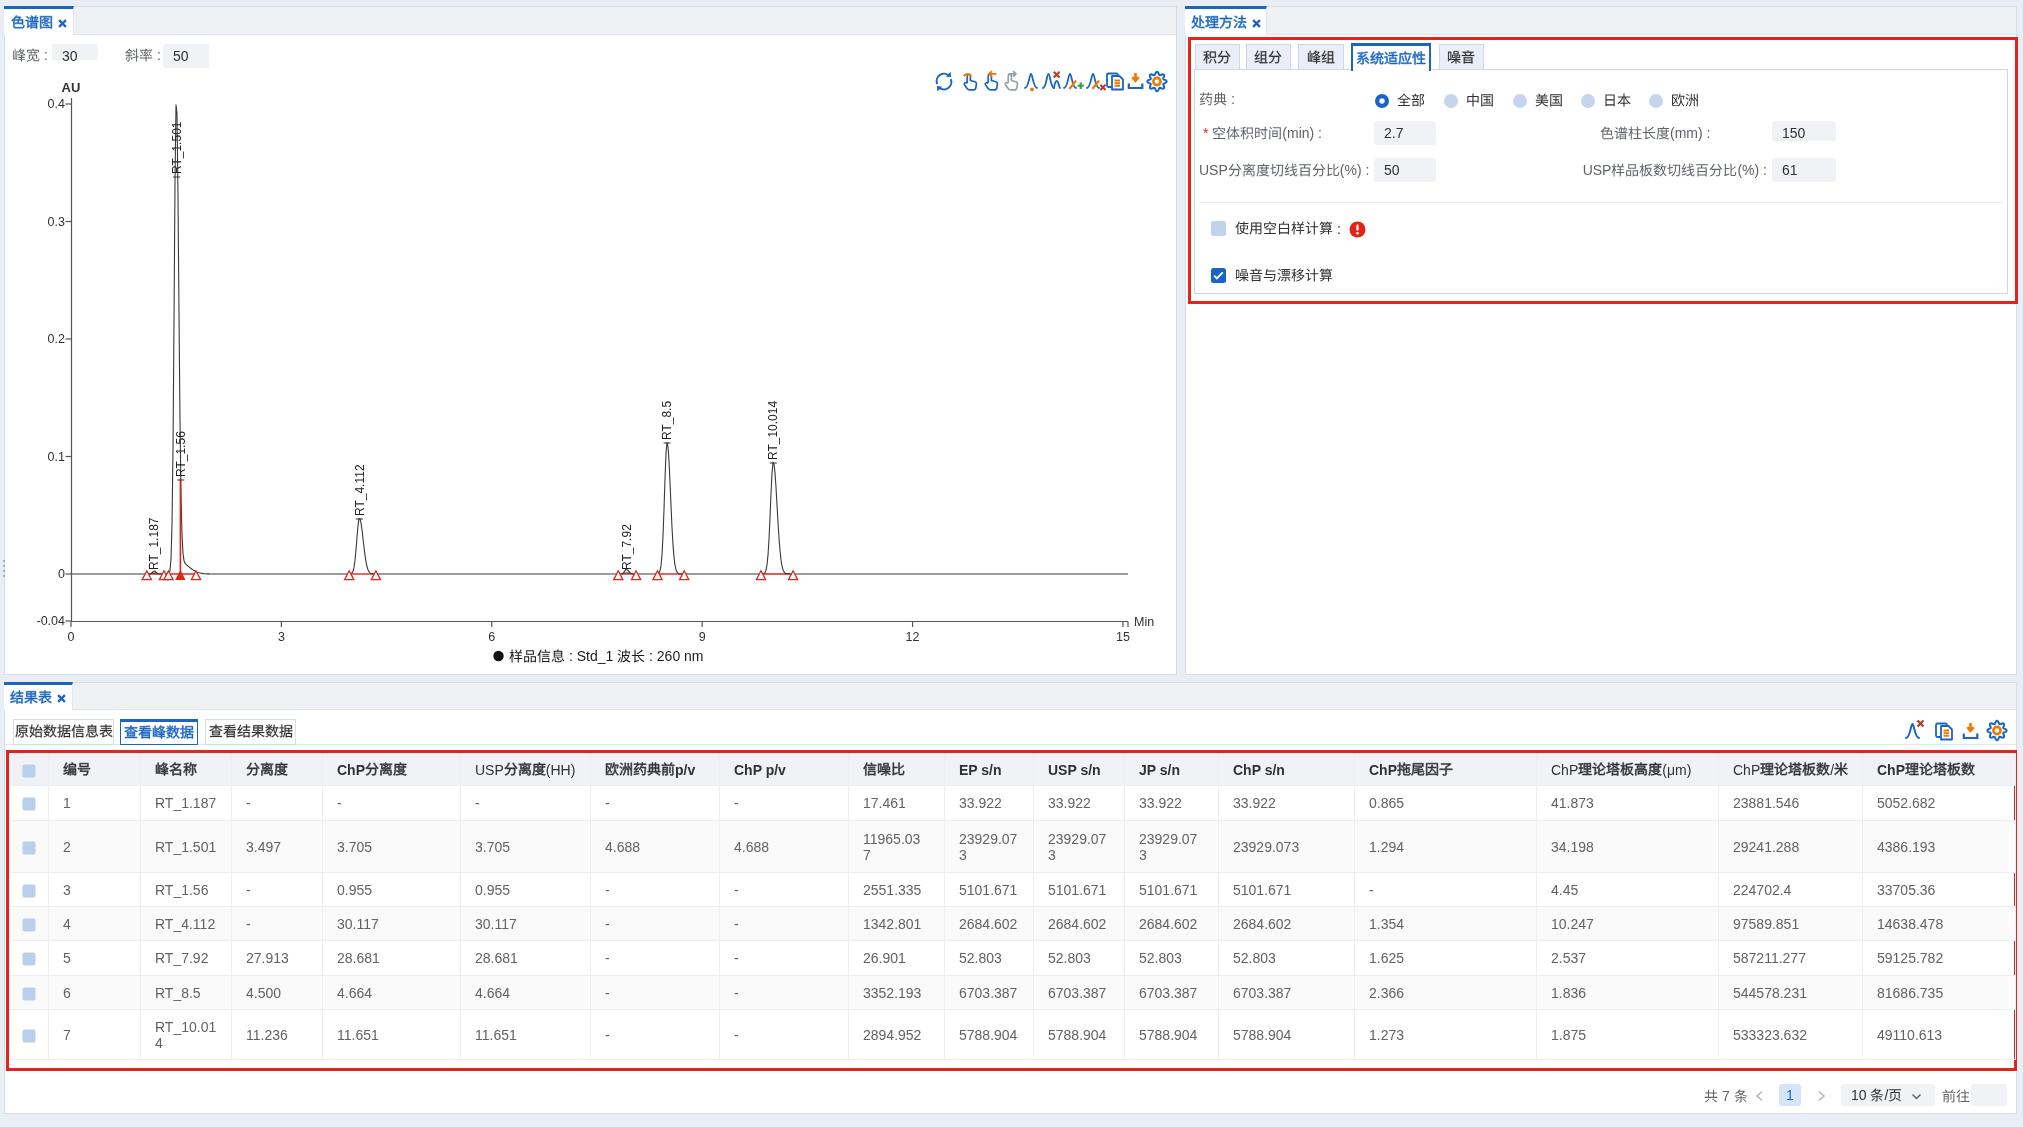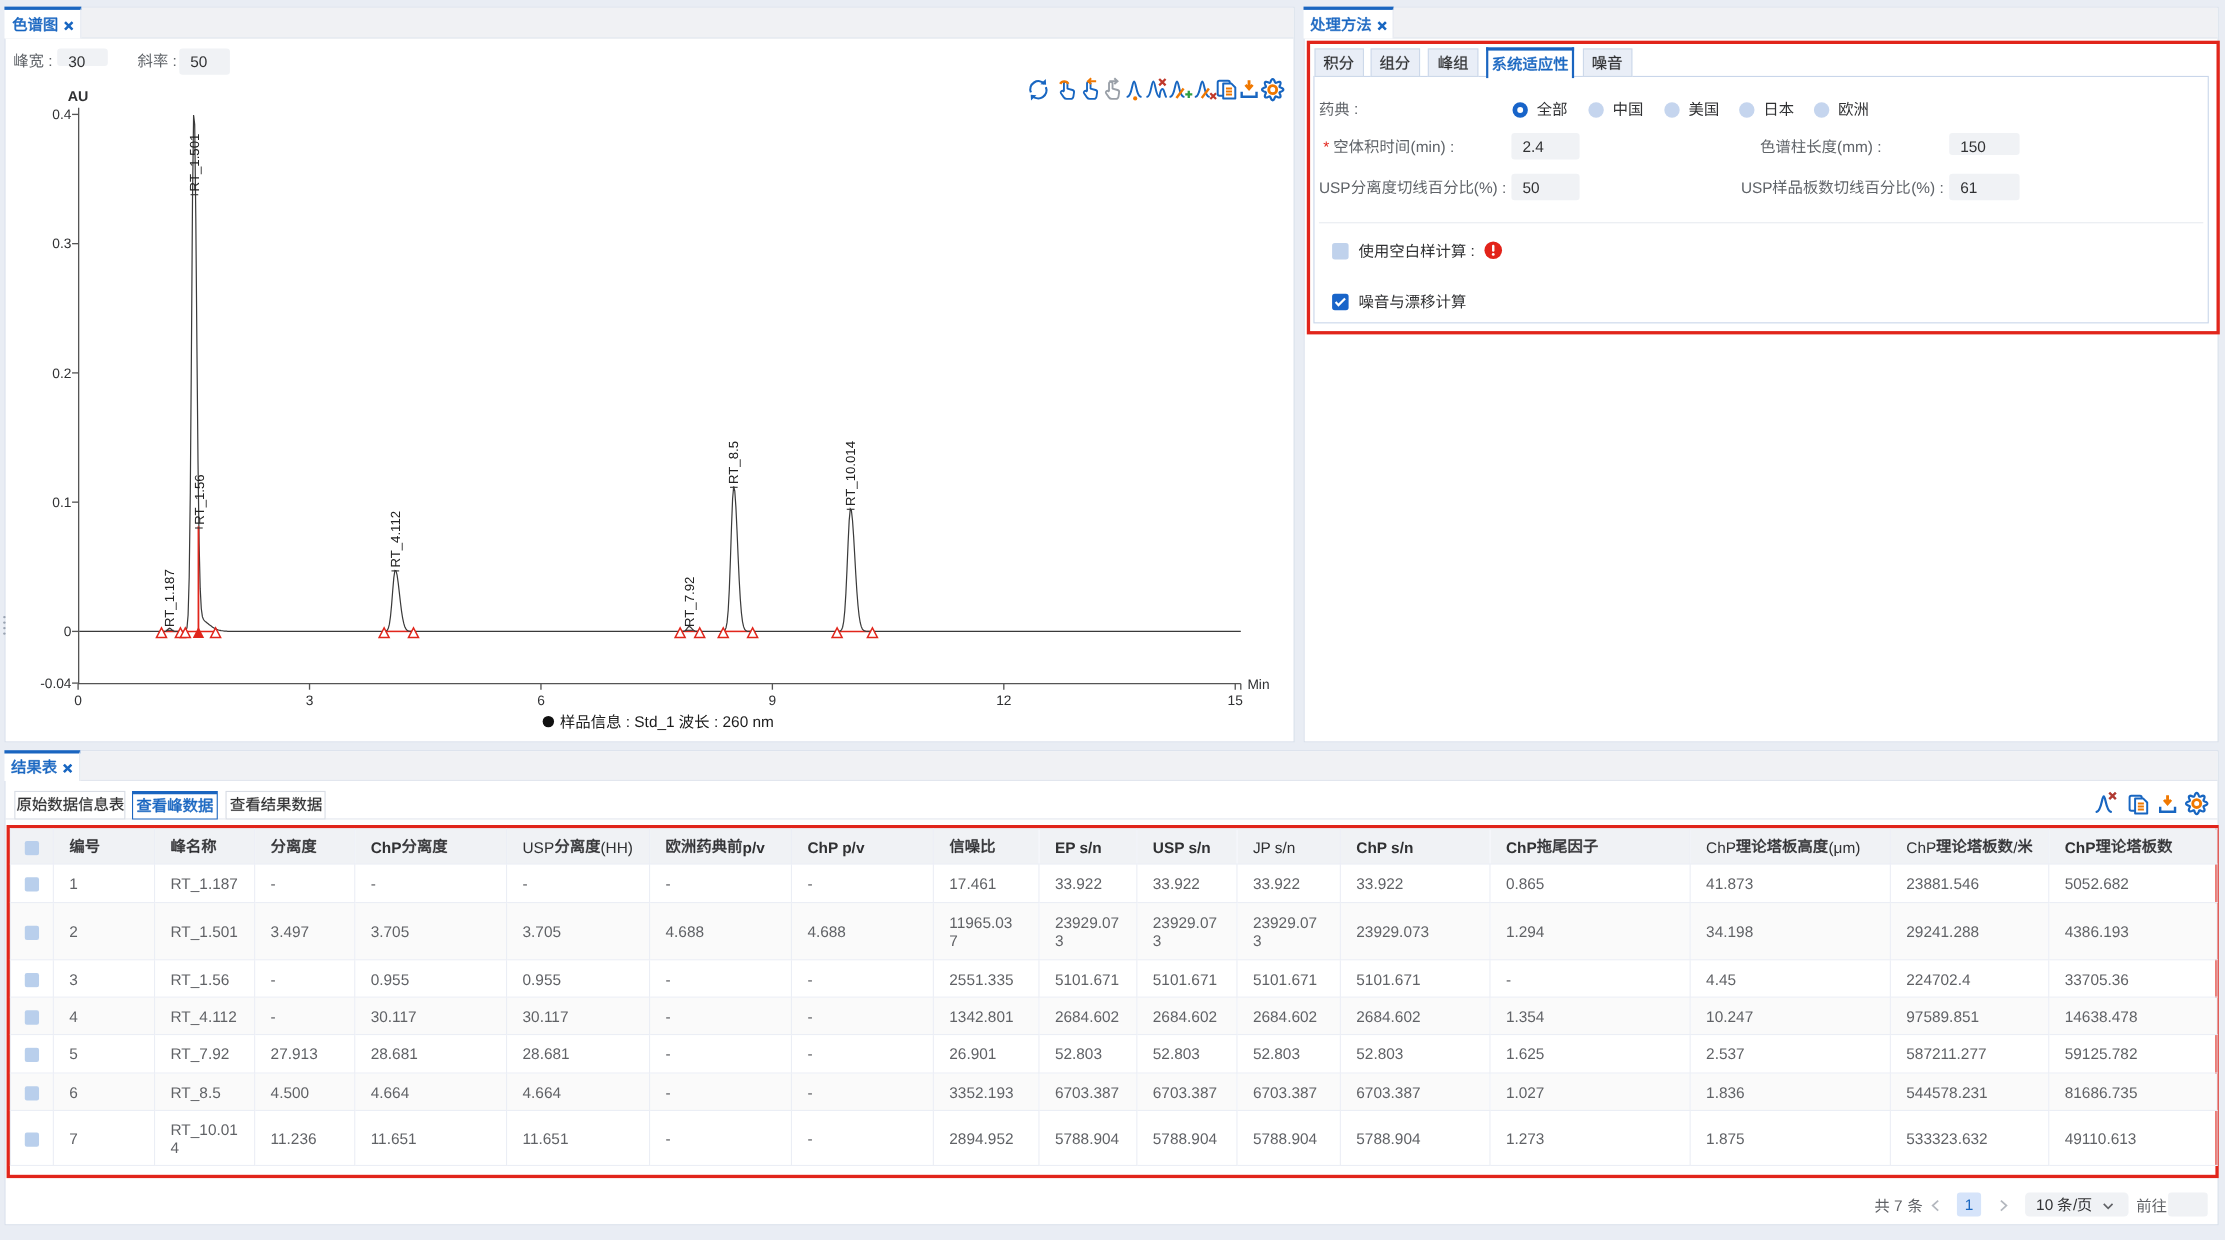--- a/index.html
+++ b/index.html
@@ -318,21 +318,21 @@
         <use href="#g36"></use>
         <use href="#g37" x="1000"></use>
       </svg></span></div>
 <div class="lab" style="left:1203px;top:125px"><span style="color:#e2231a">* </span><svg class="k" style="width:70px;height:14px" viewBox="0 0 5000 1000">
       <use href="#g38"></use>
       <use href="#g39" x="1000"></use>
       <use href="#g17" x="2000"></use>
       <use href="#g40" x="3000"></use>
       <use href="#g41" x="4000"></use>
     </svg>(min) :</div>
-<div class="inp" style="left:1374px;top:121px;width:62px;height:24px">2.4</div>
+<div class="inp" style="left:1374px;top:121px;width:62px;height:24px">2.7</div>
 <div class="lab" style="left:1600px;top:125px"><svg class="k" style="width:70px;height:14px" viewBox="0 0 5000 1000">
       <use href="#g0"></use>
       <use href="#g1" x="1000"></use>
       <use href="#g42" x="2000"></use>
       <use href="#g12" x="3000"></use>
       <use href="#g43" x="4000"></use>
     </svg>(mm) :</div>
 <div class="inp" style="left:1772px;top:121px;width:64px;height:20px">150</div>
 <div class="lab" style="left:1199px;top:162px">USP<svg class="k" style="width:112px;height:14px" viewBox="0 0 8000 1000">
       <use href="#g18"></use>
@@ -489,21 +489,21 @@
               <use href="#g82" x="4000"></use>
             </svg>p/v</th>
           <th style="font-weight:bold">ChP p/v</th>
           <th style="font-weight:bold"><svg class="k b" style="width:42px;height:14px" viewBox="0 0 3000 1000">
               <use href="#g9"></use>
               <use href="#g25" x="1000"></use>
               <use href="#g48" x="2000"></use>
             </svg></th>
           <th style="font-weight:bold">EP s/n</th>
           <th style="font-weight:bold">USP s/n</th>
-          <th style="font-weight:normal">JP s/n</th>
+          <th style="font-weight:bold">JP s/n</th>
           <th style="font-weight:bold">ChP s/n</th>
           <th style="font-weight:bold">ChP<svg class="k b" style="width:56px;height:14px" viewBox="0 0 4000 1000">
               <use href="#g71"></use>
               <use href="#g72" x="1000"></use>
               <use href="#g73" x="2000"></use>
               <use href="#g74" x="3000"></use>
             </svg></th>
           <th style="font-weight:normal">ChP<svg class="k b" style="width:84px;height:14px" viewBox="0 0 6000 1000">
               <use href="#g14"></use>
               <use href="#g75" x="1000"></use>
@@ -643,21 +643,21 @@
           <td>4.500</td>
           <td>4.664</td>
           <td>4.664</td>
           <td>-</td>
           <td>-</td>
           <td>3352.193</td>
           <td>6703.387</td>
           <td>6703.387</td>
           <td>6703.387</td>
           <td>6703.387</td>
-          <td>1.027</td>
+          <td>2.366</td>
           <td>1.836</td>
           <td>544578.231</td>
           <td>81686.735</td>
         </tr>
         <tr style="height:50px">
           <td style="text-align:center;padding:0"><svg class="vm" width="14" height="14">
               <rect x="0.5" y="0.5" width="13" height="13" rx="2" fill="#b9cfec"></rect>
             </svg></td>
           <td>7</td>
           <td>RT_10.01<br>4</td>

